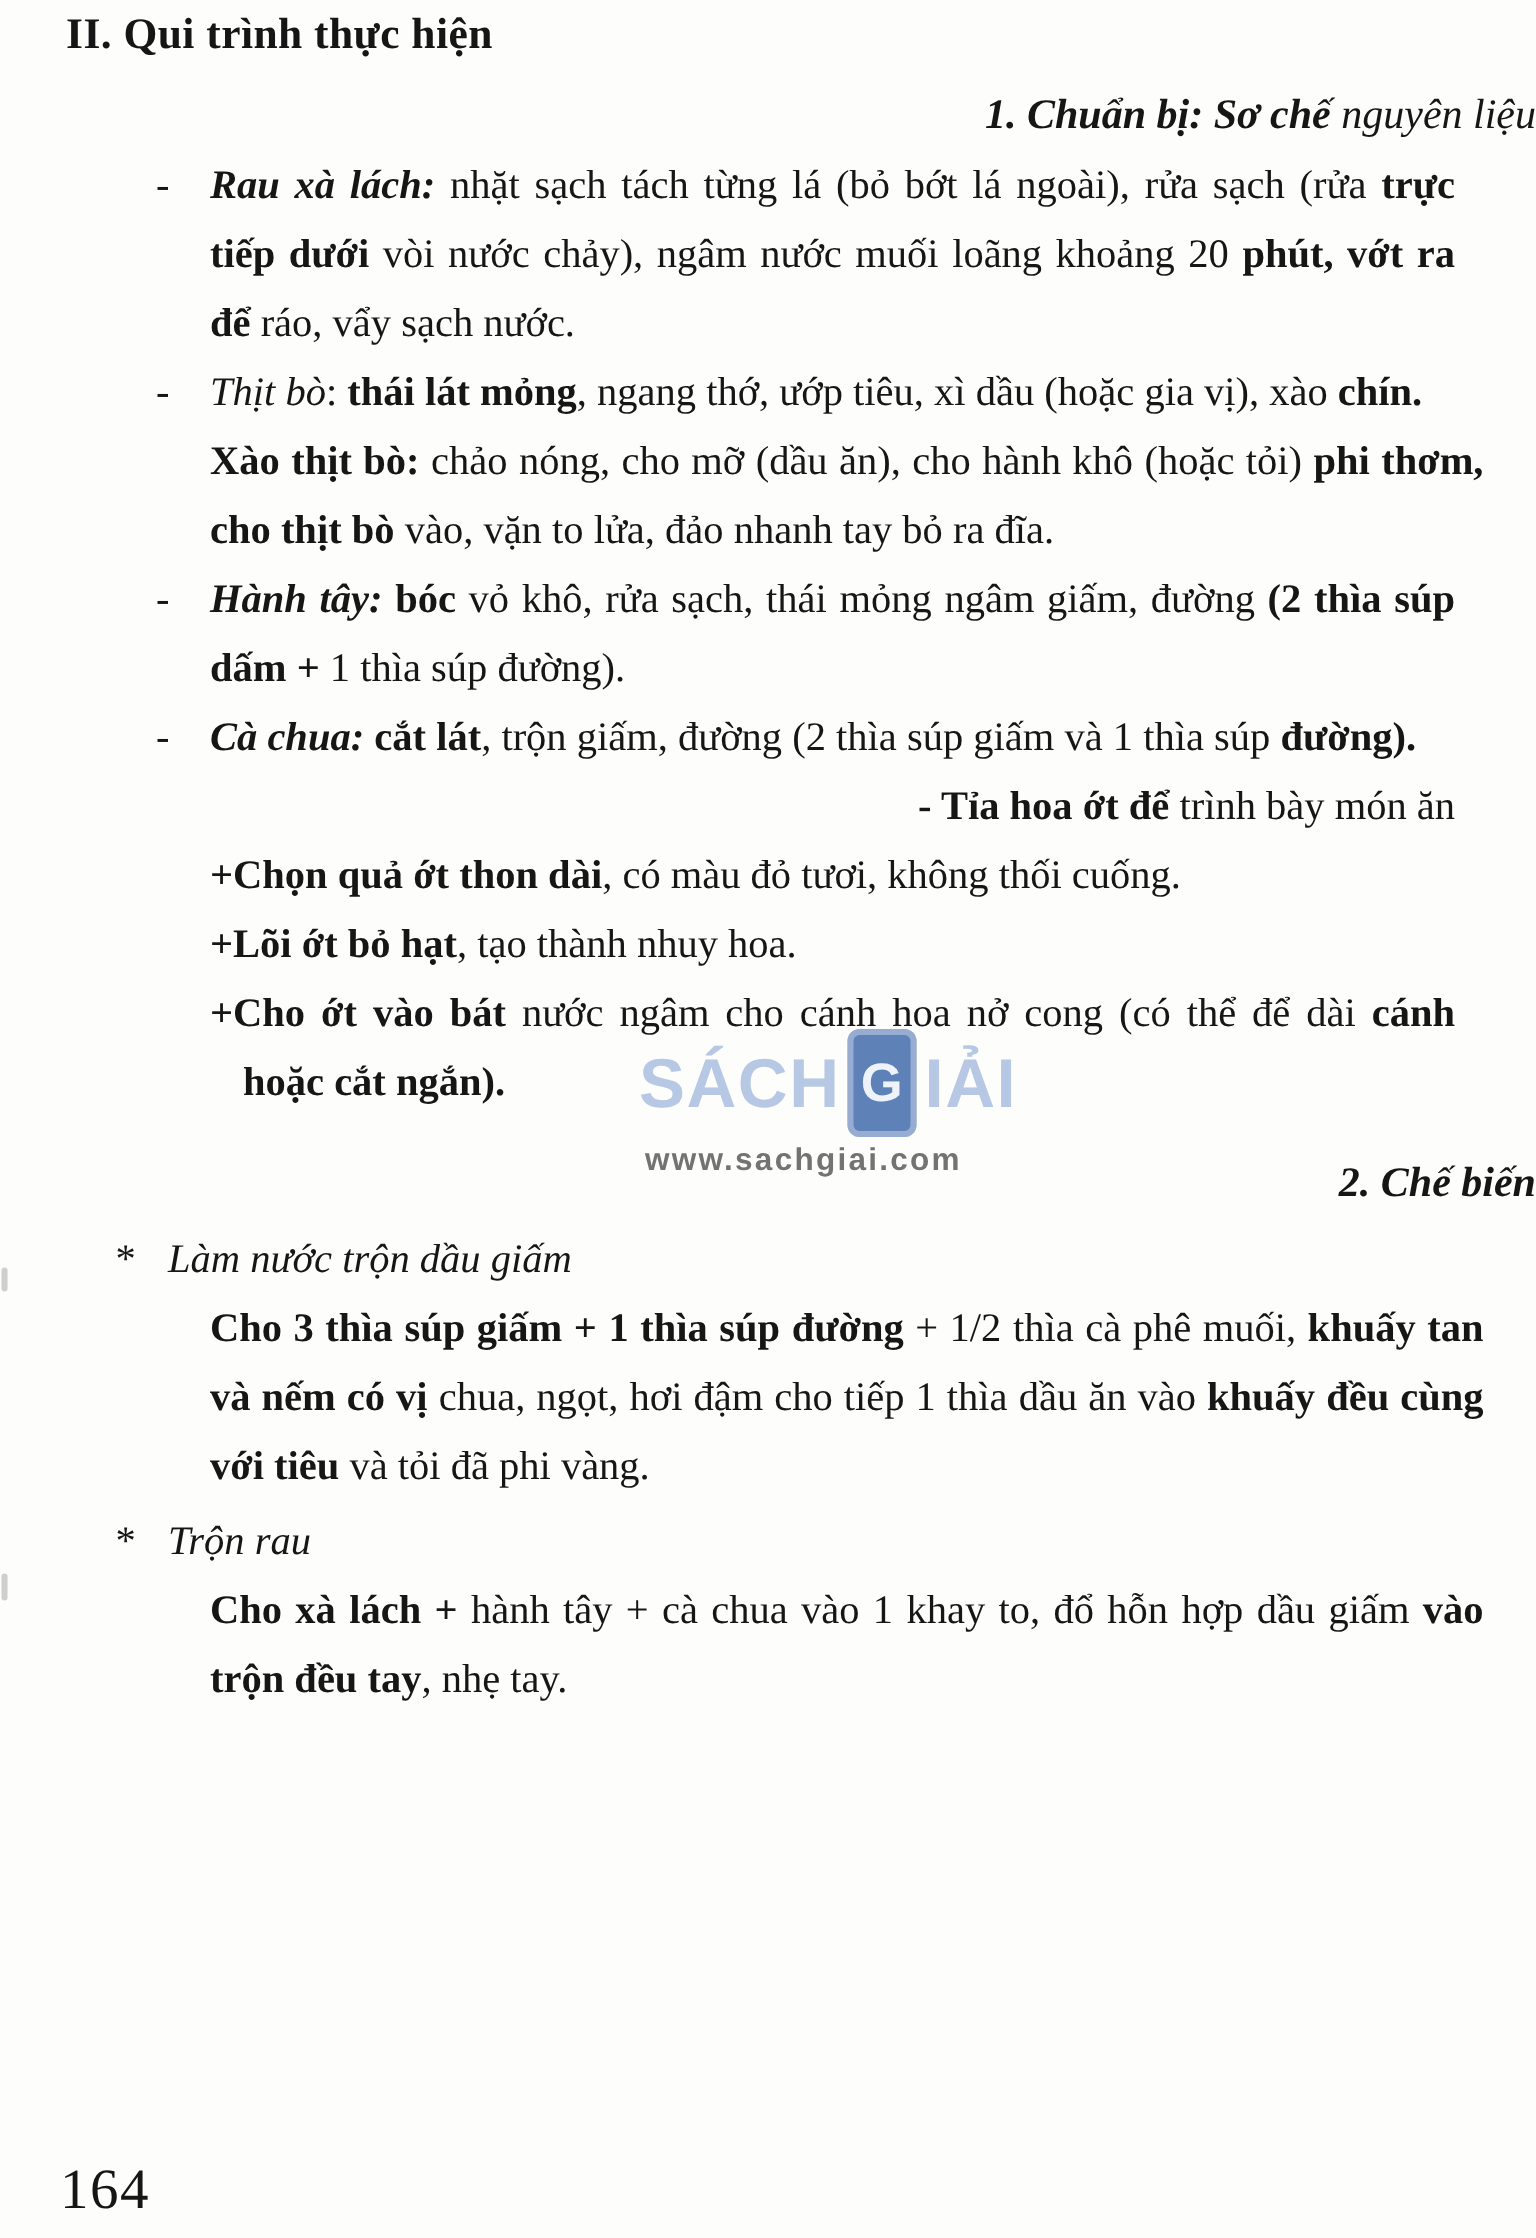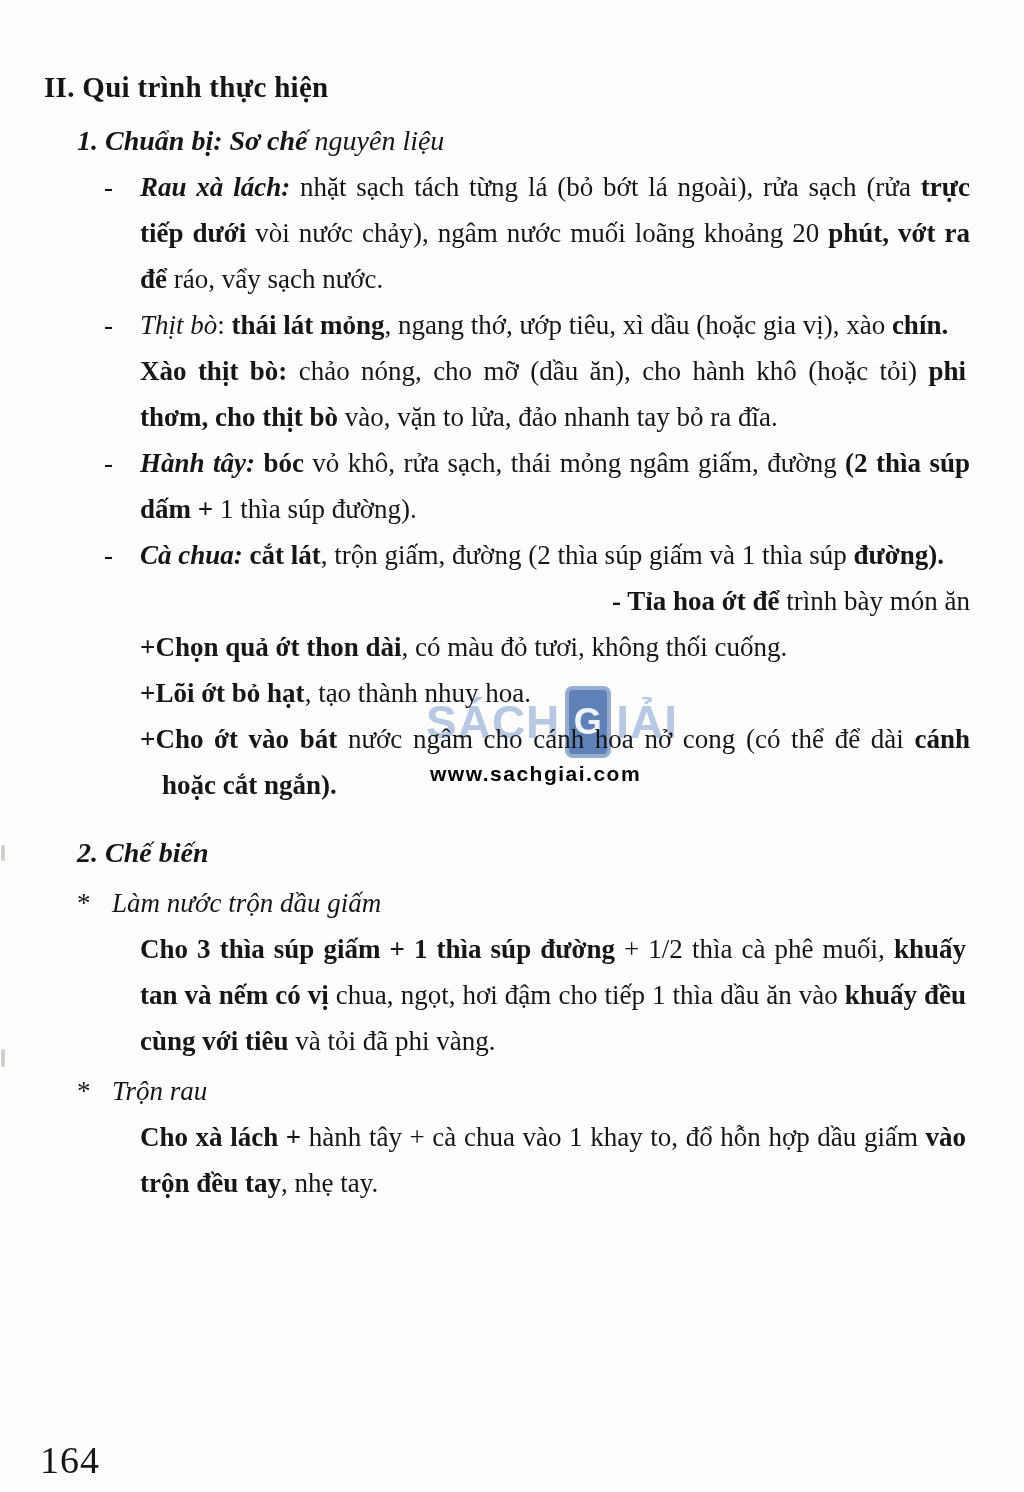--- a/index.html
+++ b/index.html
@@ -50,50 +50,50 @@
     font-family: "Liberation Sans", sans-serif;
     font-weight: 700;
     font-size: 21px;
     letter-spacing: 1.5px;
   }
 
   
   .content {
     position: relative;
     z-index: 2;
-    padding-top: 64px;
   }
   .blk { font-size: 27px; line-height: 46px; }
 
   .heading1 {
     margin-left: 44px;
     font-size: 29px;
     letter-spacing: .3px;
   }
   .heading2 {
     margin-left: 77px;
     font-size: 28px;
     margin-top: 8px;
+    text-align: right;
   }
   .mt { margin-top: 22px; }
 
   .dash {
     position: relative;
     margin-left: 140px;
     margin-right: 54px;
     text-align: justify;
   }
   .dash .dash-marker {
     position: absolute;
     left: -36px;
     top: 0;
   }
   .para {
     margin-left: 140px;
-    margin-right: 58px;
+    margin-right: 35px;
     text-align: justify;
   }
   .subdash {
     margin-left: 140px;
     margin-right: 54px;
     text-align: right;
   }
   .plus {
     margin-left: 162px;
     margin-right: 54px;
@@ -139,21 +139,21 @@
 <div class="page">
 
   <div class="watermark">
     <div class="wm-row" style="color: rgb(182, 200, 227); justify-content: space-between;">
       <span>SÁCH</span>
       <span class="wm-logo" style="background: rgb(94, 130, 184); color: rgb(238, 243, 250);">
         <span>G</span>
       </span>
       <span>IẢI</span>
     </div>
-    <div class="wm-url" style="color: #000000;">www.sachgiai.com</div>
+    <div class="wm-url" style="color: #737373;">www.sachgiai.com</div>
   </div>
 
   <div class="speck speck-1"></div>
   <div class="speck speck-2"></div>
 
   <div class="content">
       <div class="blk heading1"><span class="b">II. Qui trình thực hiện</span></div>
       <div class="blk heading2"><span class="b i">1. Chuẩn bị: Sơ chế </span><span class="i">nguyên liệu</span></div>
       <div class="blk dash"><span class="dash-marker">-</span><span class="b i">Rau xà lách:</span><span class=""> nhặt sạch tách từng lá (bỏ bớt lá ngoài), rửa sạch (rửa </span><span class="b">trực tiếp dưới</span><span class=""> vòi nước chảy), ngâm nước muối loãng khoảng 20 </span><span class="b">phút, vớt ra để</span><span class=""> ráo, vẩy sạch nước.</span></div>
       <div class="blk dash"><span class="dash-marker">-</span><span class="i">Thịt bò</span><span class="">: </span><span class="b">thái lát mỏng</span><span class="">, ngang thớ, ướp tiêu, xì dầu (hoặc gia vị), xào </span><span class="b">chín.</span></div>

